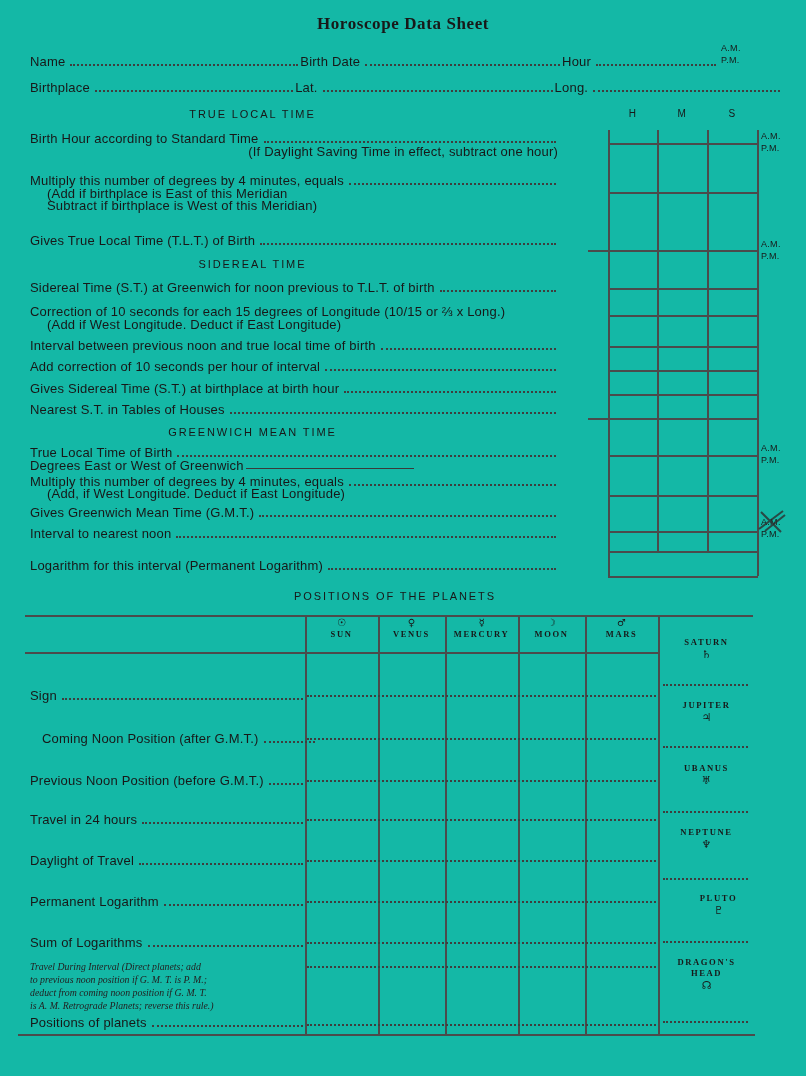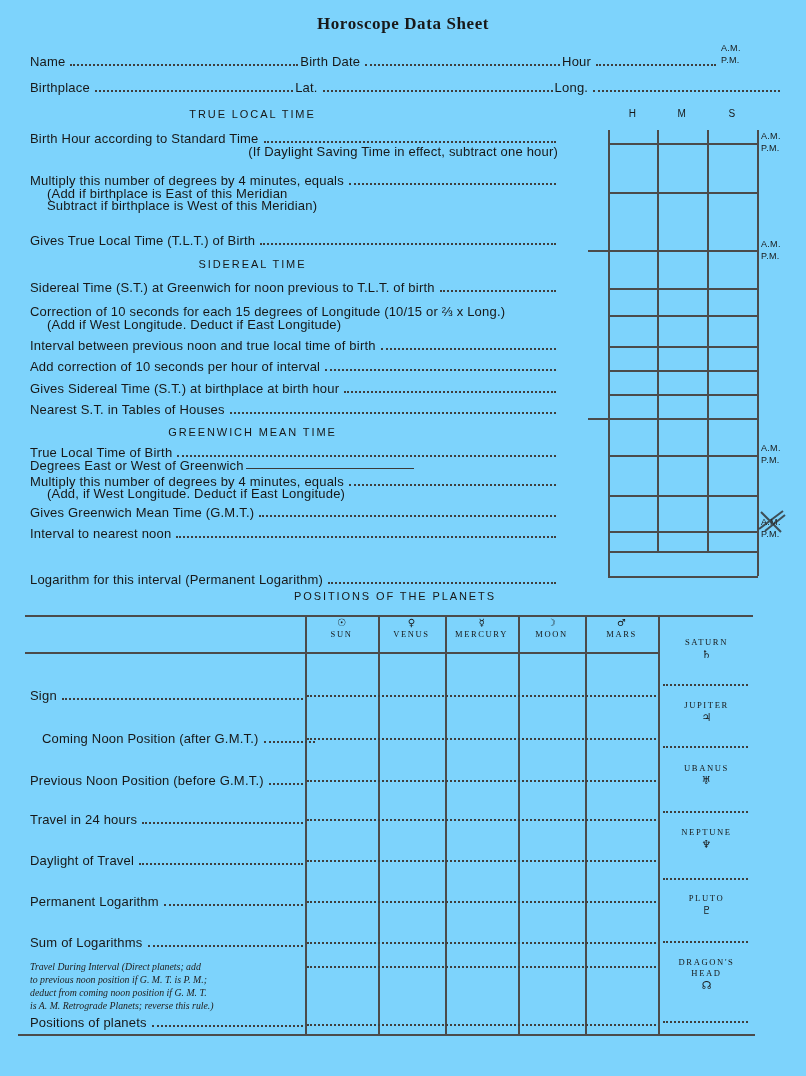--- a/index.html
+++ b/index.html
@@ -1,36 +1,36 @@
 <!DOCTYPE html>
 <html><head>
 <meta charset="utf-8">
 <style>
   html,body{margin:0;padding:0;background:#e8e8e6;}
-  .page{position:relative;width:806px;height:1076px;background:#7dd3fc;
+  .page{position:relative;width:806px;height:1076px;background:#14b8a6;
         font-family:"Liberation Sans",sans-serif;color:#181818;overflow:hidden;}
   .t{font-size:13px;line-height:13px;letter-spacing:.2px;white-space:nowrap;}
   .row{position:absolute;display:flex;align-items:flex-end;left:30px;width:528px;}
   .row .dots{flex:1;border-bottom:2px dotted #3e3e3e;margin:0 2px 2px 5px;height:0;}
   .row .dash{width:30px;border-bottom:1.6px solid #3a3a3a;margin:0 0 3px 6px;}
   .row .longline{width:168px;border-bottom:1.6px solid #3a3a3a;margin:0 0 3px 2px;}
   .ind{padding-left:17px;}
   .sec-head{position:absolute;left:30px;width:445px;text-align:center;
             font-size:11px;letter-spacing:1.9px;white-space:nowrap;}
   .title{position:absolute;top:14px;left:0;width:806px;text-align:center;
          font-family:"Liberation Serif",serif;font-weight:700;font-size:17px;letter-spacing:.6px;}
   .hline{position:absolute;height:1.6px;background:#4b4b4b;}
   .vline{position:absolute;width:1.6px;background:#4b4b4b;}
   .dotline{position:absolute;border-bottom:2px dotted #3e3e3e;height:0;}
   .small{font-size:9px;line-height:11.5px;letter-spacing:.3px;}
   .hms{position:absolute;top:108px;font-size:10px;text-align:center;letter-spacing:.5px;}
   .ampm{position:absolute;left:761px;}
   .pgroup{position:absolute;text-align:center;}
   .psym{font-family:"DejaVu Sans",sans-serif;font-size:10px;line-height:12px;}
-  .pname{font-family:"Liberation Serif",serif;font-weight:400;font-size:8.5px;letter-spacing:1.6px;line-height:11px;}
+  .pname{font-family:"Liberation Serif",serif;font-weight:700;font-size:8.5px;letter-spacing:1.6px;line-height:11px;}
   .outer-entry{position:absolute;left:658px;width:97px;text-align:center;}
   .outer-entry .pname{font-size:8.6px;}
   .outer-entry .psym{font-size:11px;line-height:13px;}
   .note{position:absolute;left:30px;width:280px;font-family:"Liberation Serif",serif;
         font-style:italic;font-size:9.8px;line-height:13px;color:#222;}
   .scribble{position:absolute;left:755px;top:507px;}
 </style>
 </head>
 <body>
 
@@ -128,21 +128,21 @@
     <span>(Add, if West Longitude. Deduct if East Longitude)</span>
   </div>
   <div class="row t" style="top:506px;text-align:right;">
     <span>Gives Greenwich Mean Time (G.M.T.)</span>
     <span class="dots"></span>
   </div>
   <div class="row t" style="top:527px;">
     <span>Interval to nearest noon</span>
     <span class="dots"></span>
   </div>
-  <div class="row t" style="top:573px;">
+  <div class="row t" style="top:559px;">
     <span>Logarithm for this interval (Permanent Logarithm)</span>
     <span class="dots"></span>
   </div>
 
   <div>
     <span class="hms" style="left:608px;width:49px;">H</span>
     <span class="hms" style="left:657px;width:50px;">M</span>
     <span class="hms" style="left:707px;width:50px;">S</span>
 
     <div class="vline" style="left:608px;top:130px;height:446px;"></div>
@@ -284,21 +284,21 @@
     <div class="outer-entry" style="top:763px;">
       <div class="pname">UBANUS</div>
       <div class="psym">♅</div>
     </div>
     <div class="dotline" style="left:663px;width:85px;top:811px;"></div>
     <div class="outer-entry" style="top:827px;">
       <div class="pname">NEPTUNE</div>
       <div class="psym">♆</div>
     </div>
     <div class="dotline" style="left:663px;width:85px;top:878px;"></div>
-    <div class="outer-entry" style="top:893px;">
+    <div class="outer-entry" style="top:893px;margin-left:12px;">
       <div class="pname">PLUTO</div>
       <div class="psym">♇</div>
     </div>
     <div class="dotline" style="left:663px;width:85px;top:941px;"></div>
     <div class="outer-entry" style="top:957px;">
       <div class="pname">DRAGON'S</div>
       <div class="pname">HEAD</div>
       <div class="psym">☊</div>
     </div>
     <div class="dotline" style="left:663px;width:85px;top:1021px;"></div>

